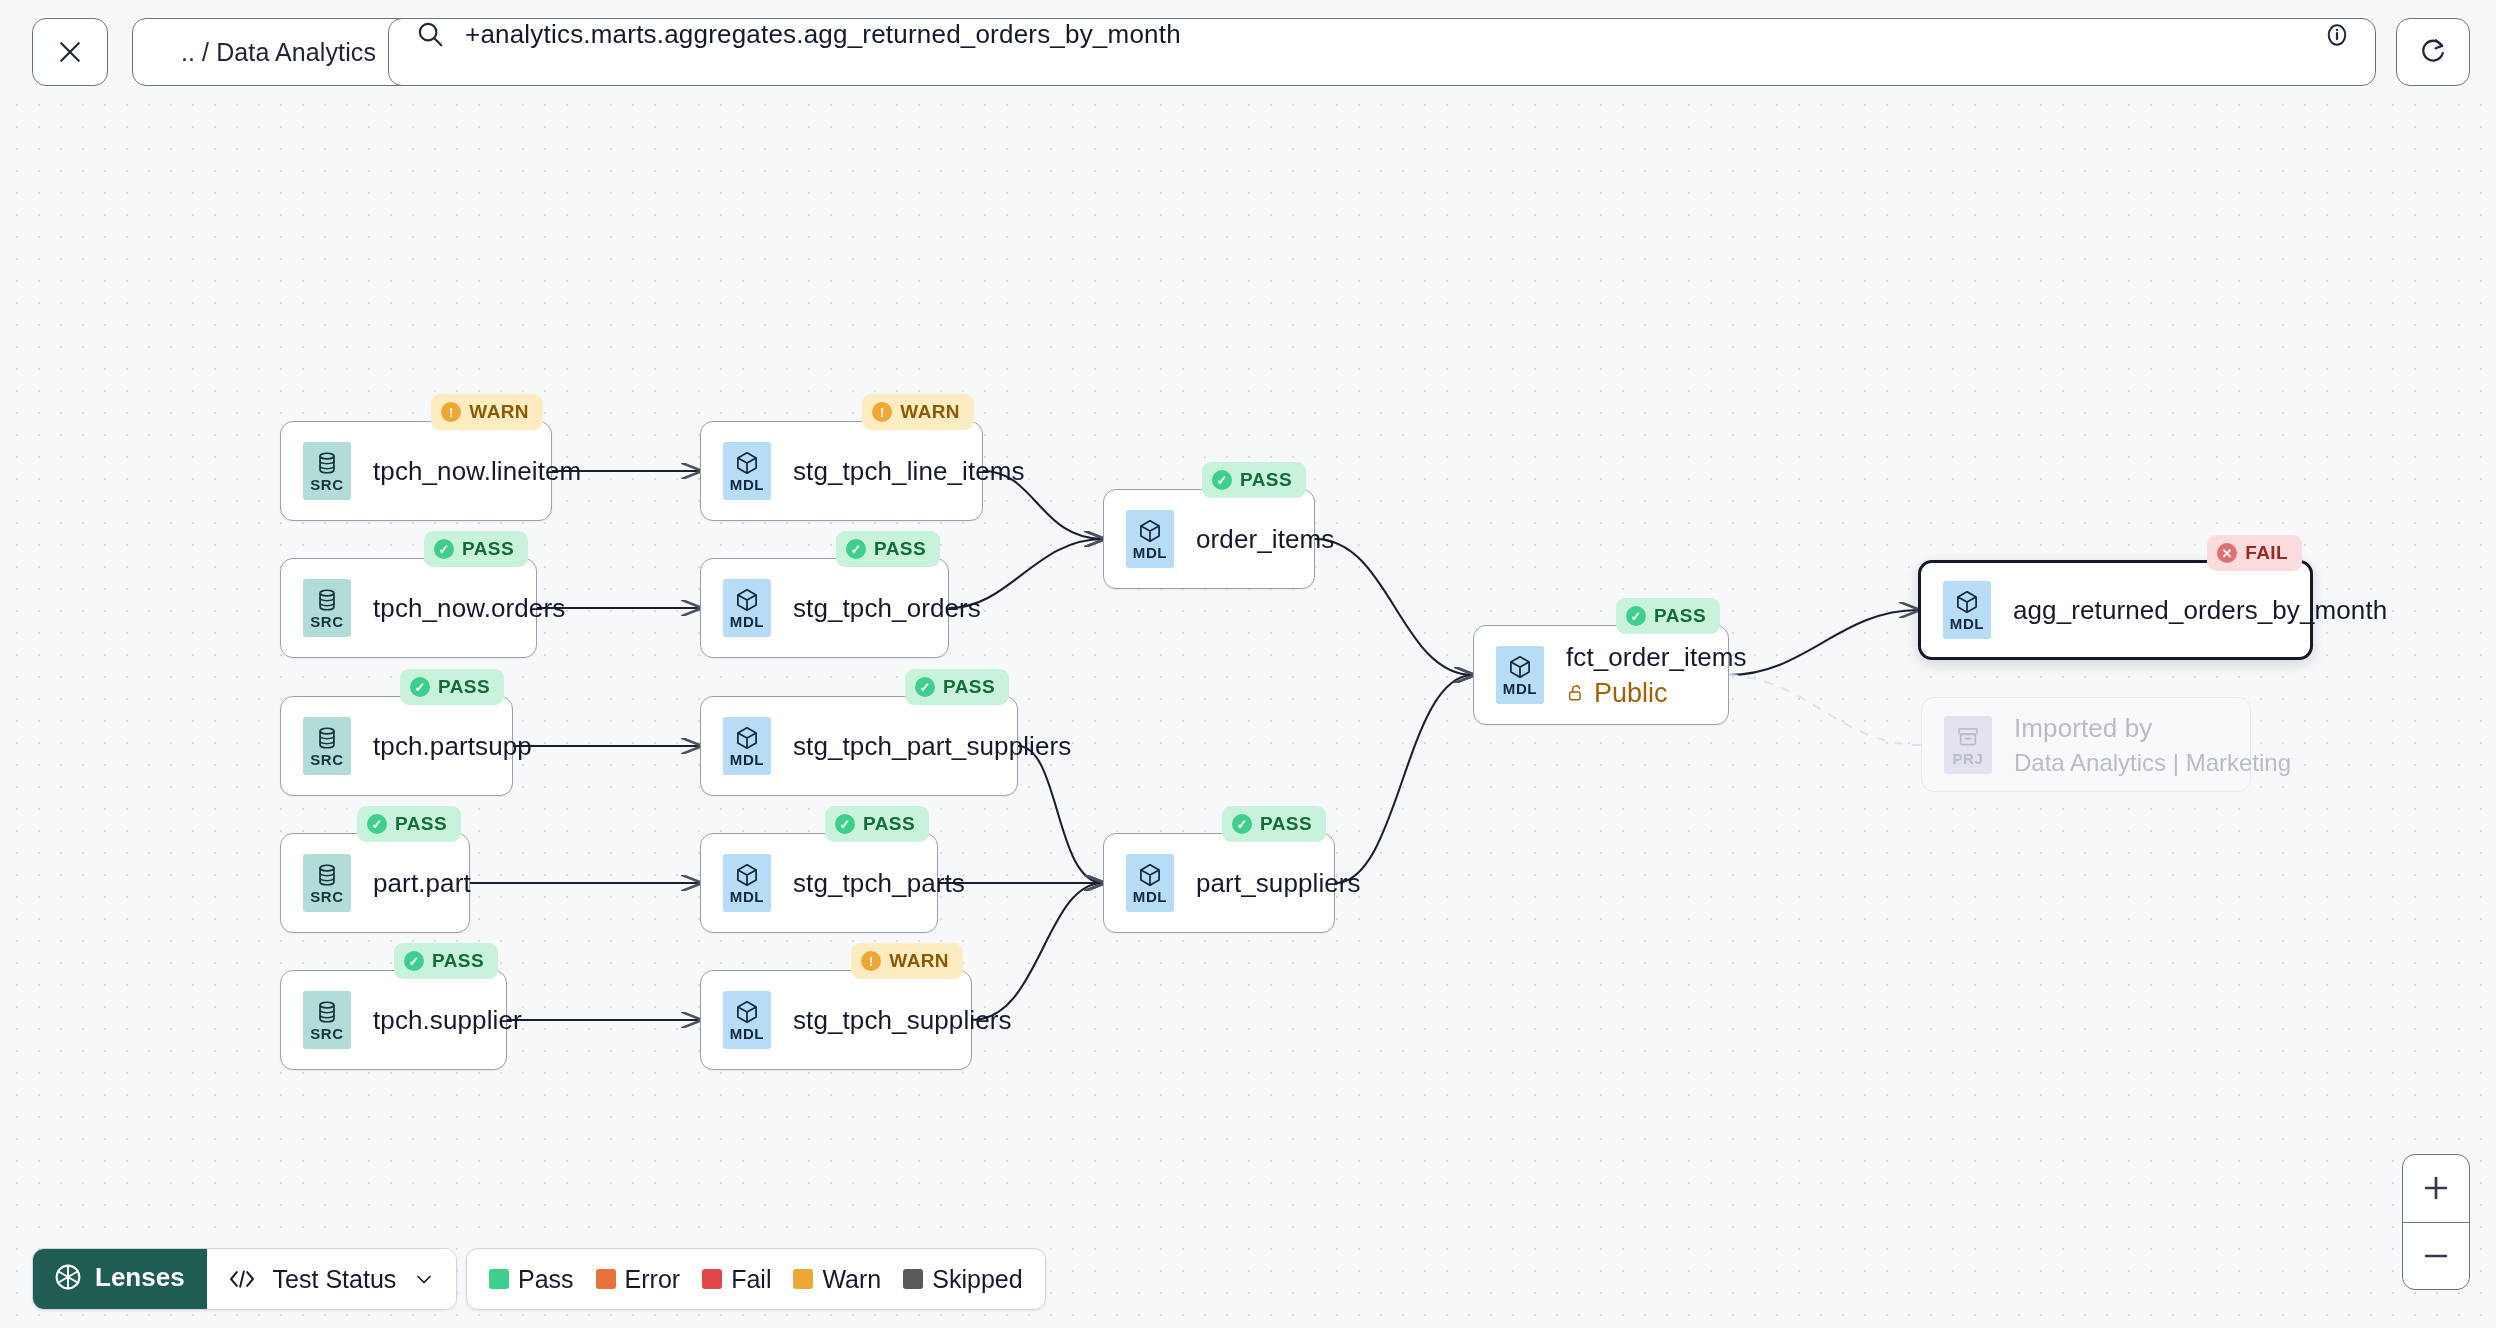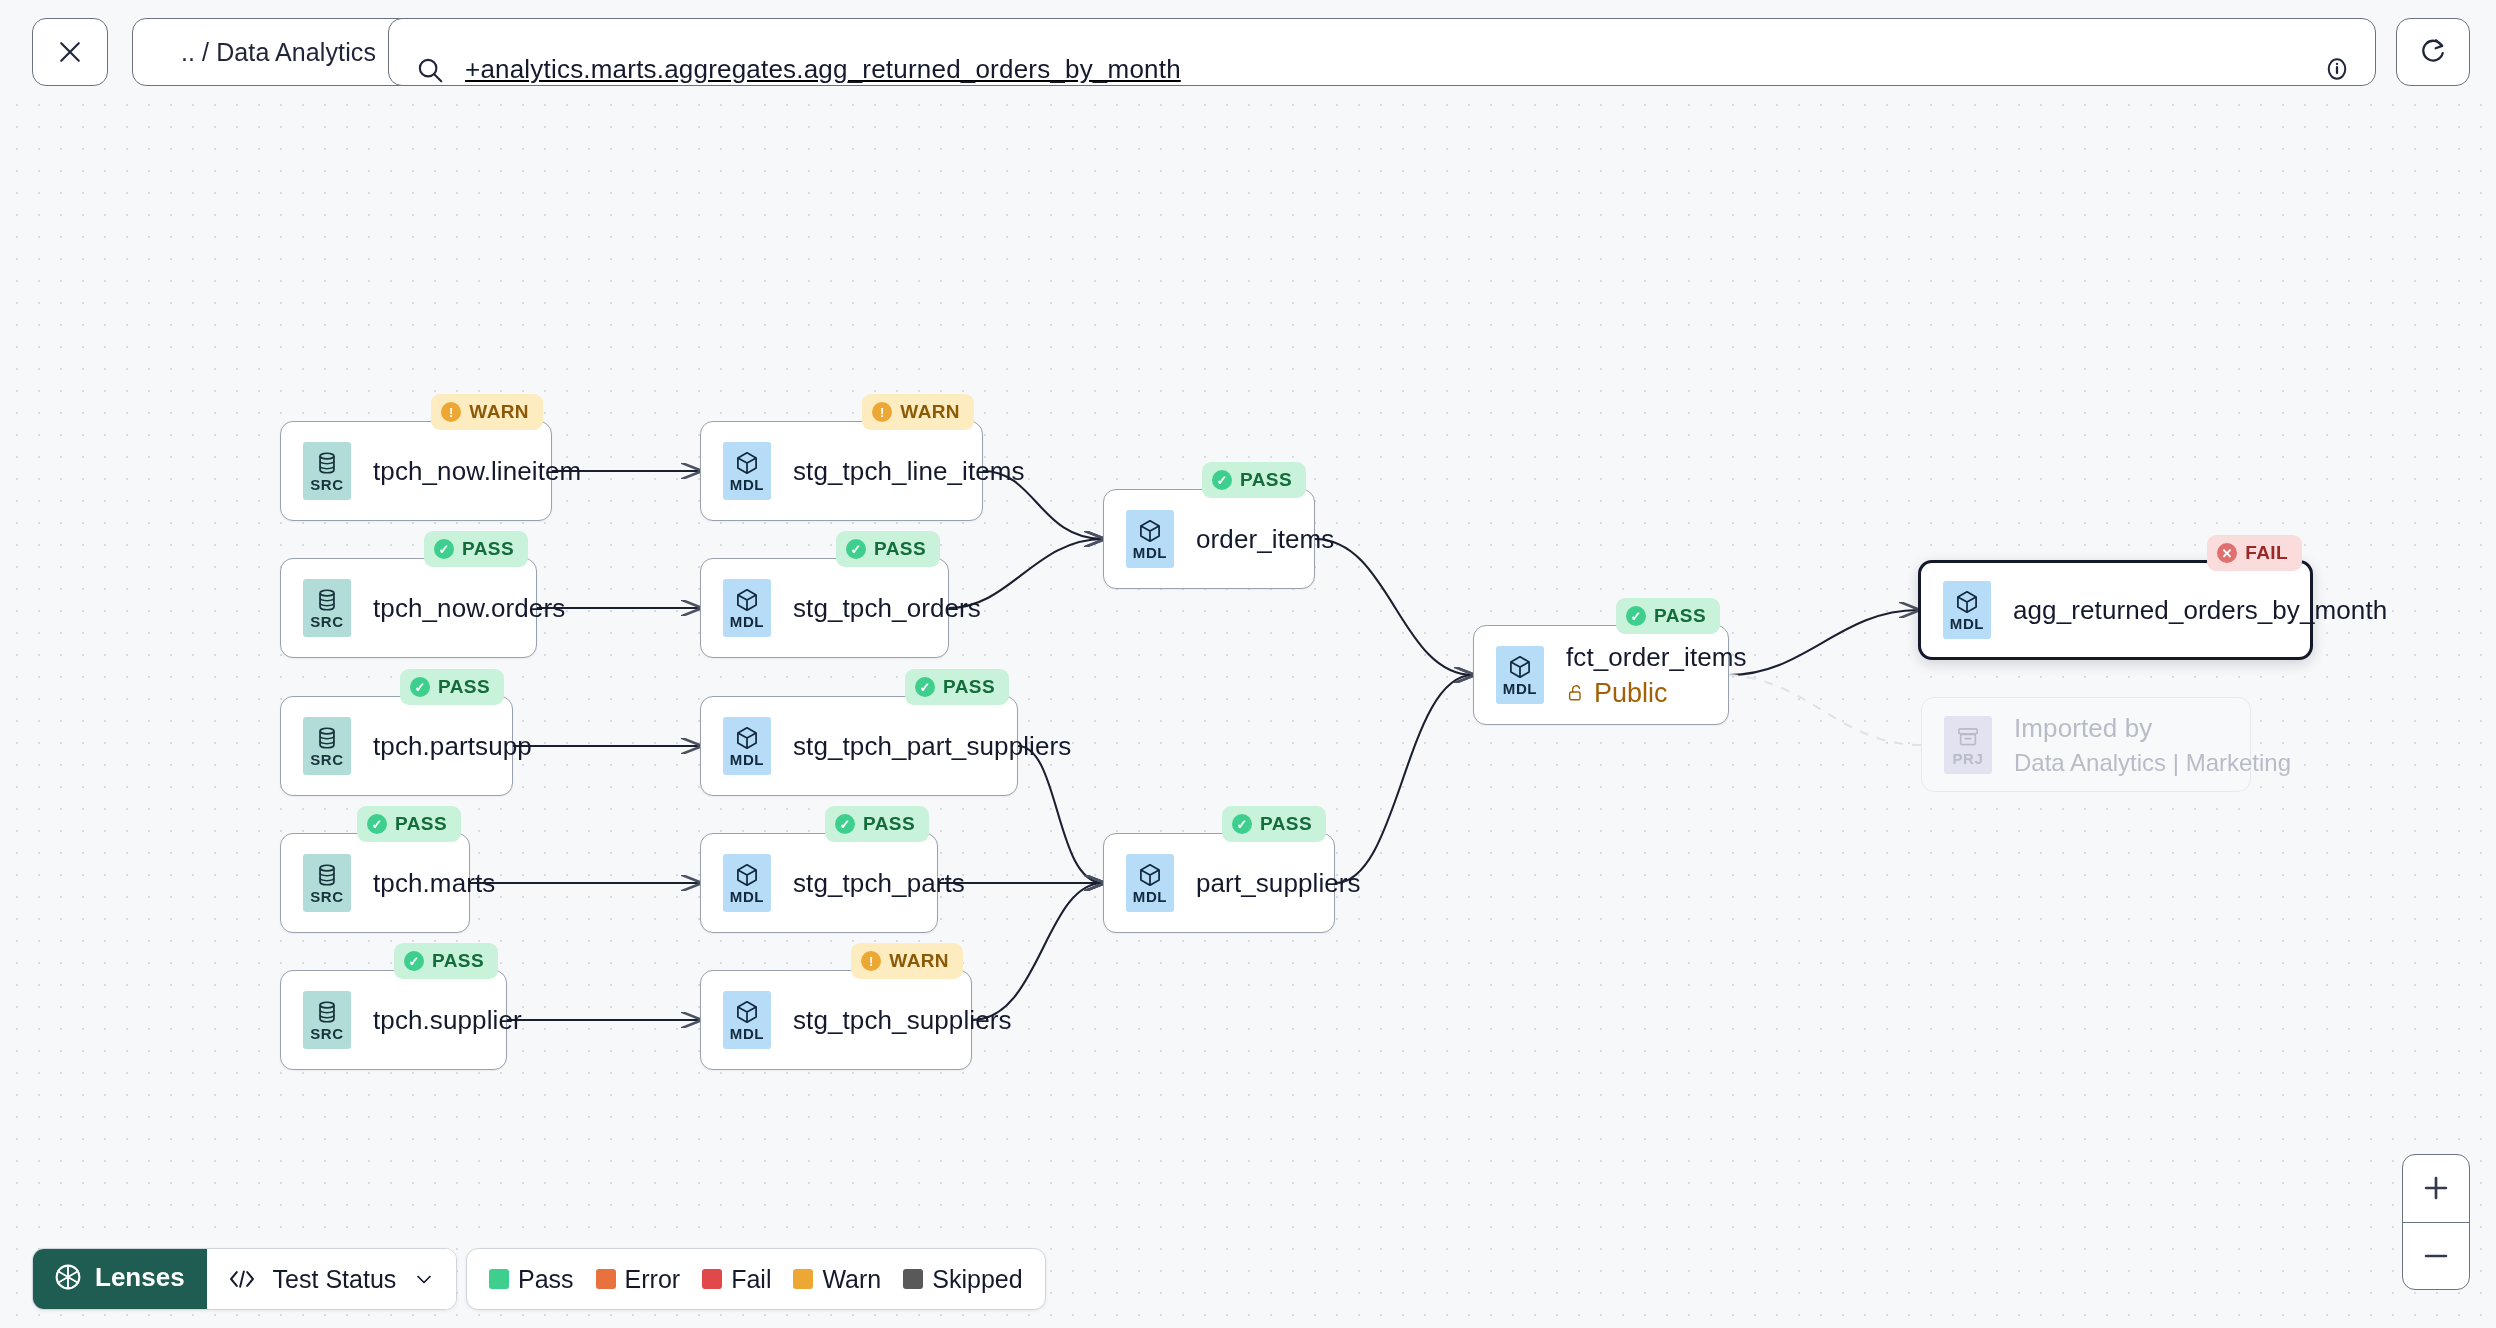--- a/index.html
+++ b/index.html
@@ -33,21 +33,21 @@
     border-radius:14px;
     display:flex; align-items:center; justify-content:center;
     color:#1f2433;
   }
   #close-btn { left:32px; width:76px; }
   #breadcrumb-btn { left:132px; width:293px; font-size:25px; letter-spacing:.1px; color:#20263a;}
   #searchbar {
     left:388px; width:1988px; top:18px; height:68px;
     position:absolute;
     background:#ffffff; border:1.6px solid #6b7280; border-radius:14px;
-    display:flex; align-items:flex-end; padding:0 22px 0 26px;text-decoration:underline;
+    display:flex; align-items:flex-start; padding:0 22px 0 26px;
   }
   #search-input-text {
     flex:1; font-size:26px; color:#141a2c; letter-spacing:.2px;
     white-space:nowrap; overflow:hidden;
     margin-left:20px;
   }
   #refresh-btn { left:2396px; width:74px; }
 
   .ic { display:block; }
 
@@ -281,21 +281,21 @@
       <div class="nd-type src">
         <svg width="26" height="26" viewBox="0 0 24 24">
           <ellipse cx="12" cy="5.6" rx="6.4" ry="2.6" fill="none" stroke="currentColor" stroke-width="1.6"></ellipse>
           <path d="M5.6 5.6 v12.8 c0 1.45 2.87 2.6 6.4 2.6 s6.4 -1.15 6.4 -2.6 V5.6" fill="none" stroke="currentColor" stroke-width="1.6"></path>
           <path d="M5.6 10.0 c0 1.45 2.87 2.6 6.4 2.6 s6.4 -1.15 6.4 -2.6" fill="none" stroke="currentColor" stroke-width="1.4"></path>
           <path d="M5.6 14.6 c0 1.45 2.87 2.6 6.4 2.6 s6.4 -1.15 6.4 -2.6" fill="none" stroke="currentColor" stroke-width="1.4"></path>
         </svg>
         <span class="tl">SRC</span>
       </div>
       <div class="nd-text">
-        <div class="nd-title">tpch.marts</div>
+        <div class="nd-title">part.part</div>
       </div>
     </div>
     <div class="node" style="left: 280px; top: 970px; width: 227px; height: 100px;">
       <div class="nd-badge badge-pass">
         <span class="dot">✓</span>
         <span>PASS</span>
       </div>
       <div class="nd-type src">
         <svg width="26" height="26" viewBox="0 0 24 24">
           <ellipse cx="12" cy="5.6" rx="6.4" ry="2.6" fill="none" stroke="currentColor" stroke-width="1.6"></ellipse>

